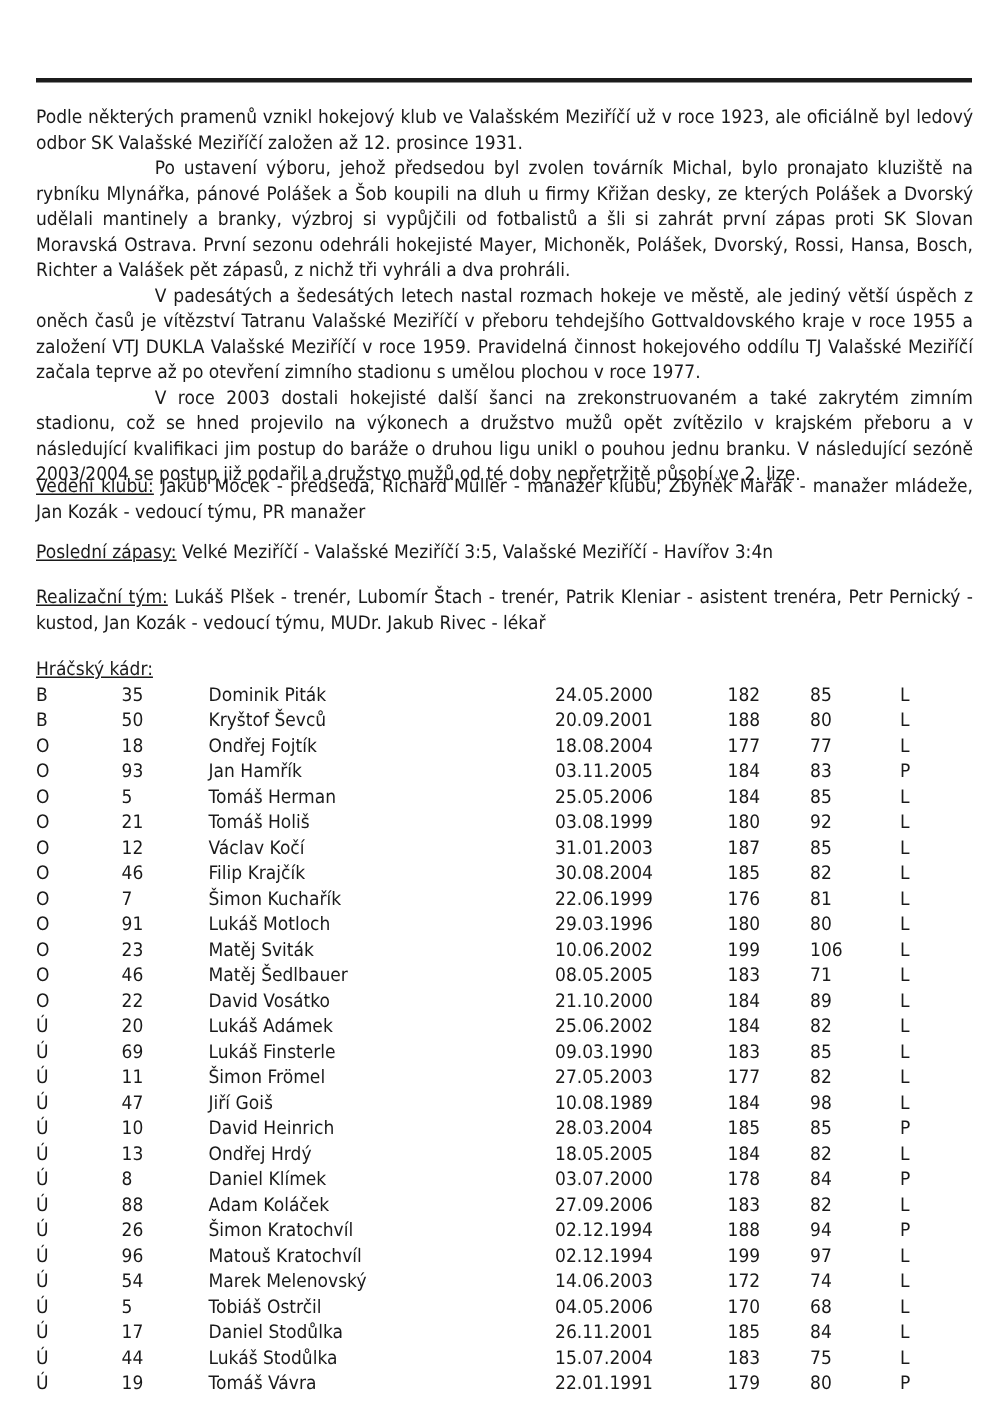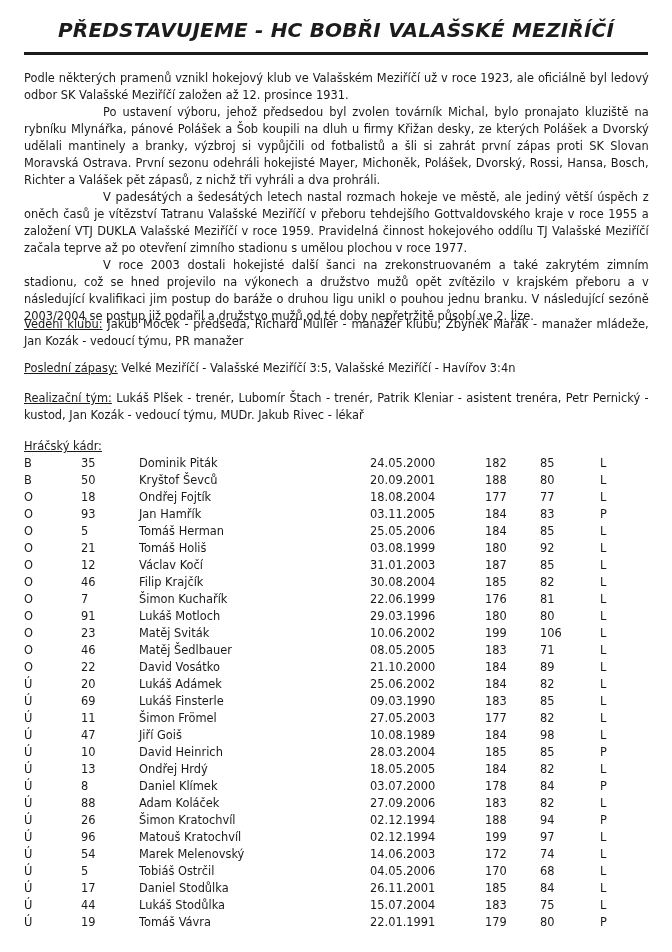--- a/index.html
+++ b/index.html
@@ -37,21 +37,20 @@
   .c-name { left: 115px; }
   .c-dob { left: 346px; }
   .c-h { left: 461px; }
   .c-w { left: 516px; }
   .c-hand { left: 576px; }
 </style>
 </head>
 <body>
 
 <div class="page">
-  <h1 class="title">PŘEDSTAVUJEME - HC BOBŘI VALAŠSKÉ MEZIŘÍČÍ</h1>
   <div class="rule"></div>
 
   <div class="body-text">
     <p>Podle některých pramenů vznikl hokejový klub ve Valašském Meziříčí už v roce 1923, ale oficiálně byl ledový odbor SK Valašské Meziříčí založen až 12. prosince 1931.</p>
     <p class="indent">Po ustavení výboru, jehož předsedou byl zvolen továrník Michal, bylo pronajato kluziště na rybníku Mlynářka, pánové Polášek a Šob koupili na dluh u firmy Křižan desky, ze kterých Polášek a Dvorský udělali mantinely a branky, výzbroj si vypůjčili od fotbalistů a šli si zahrát první zápas proti SK Slovan Moravská Ostrava. První sezonu odehráli hokejisté Mayer, Michoněk, Polášek, Dvorský, Rossi, Hansa, Bosch, Richter a Valášek pět zápasů, z nichž tři vyhráli a dva prohráli.</p>
     <p class="indent">V padesátých a šedesátých letech nastal rozmach hokeje ve městě, ale jediný větší úspěch z oněch časů je vítězství Tatranu Valašské Meziříčí v přeboru tehdejšího Gottvaldovského kraje v roce 1955 a založení VTJ DUKLA Valašské Meziříčí v roce 1959. Pravidelná činnost hokejového oddílu TJ Valašské Meziříčí začala teprve až po otevření zimního stadionu s umělou plochou v roce 1977.</p>
     <p class="indent">V roce 2003 dostali hokejisté další šanci na zrekonstruovaném a také zakrytém zimním stadionu, což se hned projevilo na výkonech a družstvo mužů opět zvítězilo v krajském přeboru a v následující kvalifikaci jim postup do baráže o druhou ligu unikl o pouhou jednu branku. V následující sezóně 2003/2004 se postup již podařil a družstvo mužů od té doby nepřetržitě působí ve 2. lize.</p>
   </div>
 
   <div class="section" style="top:315px;">

